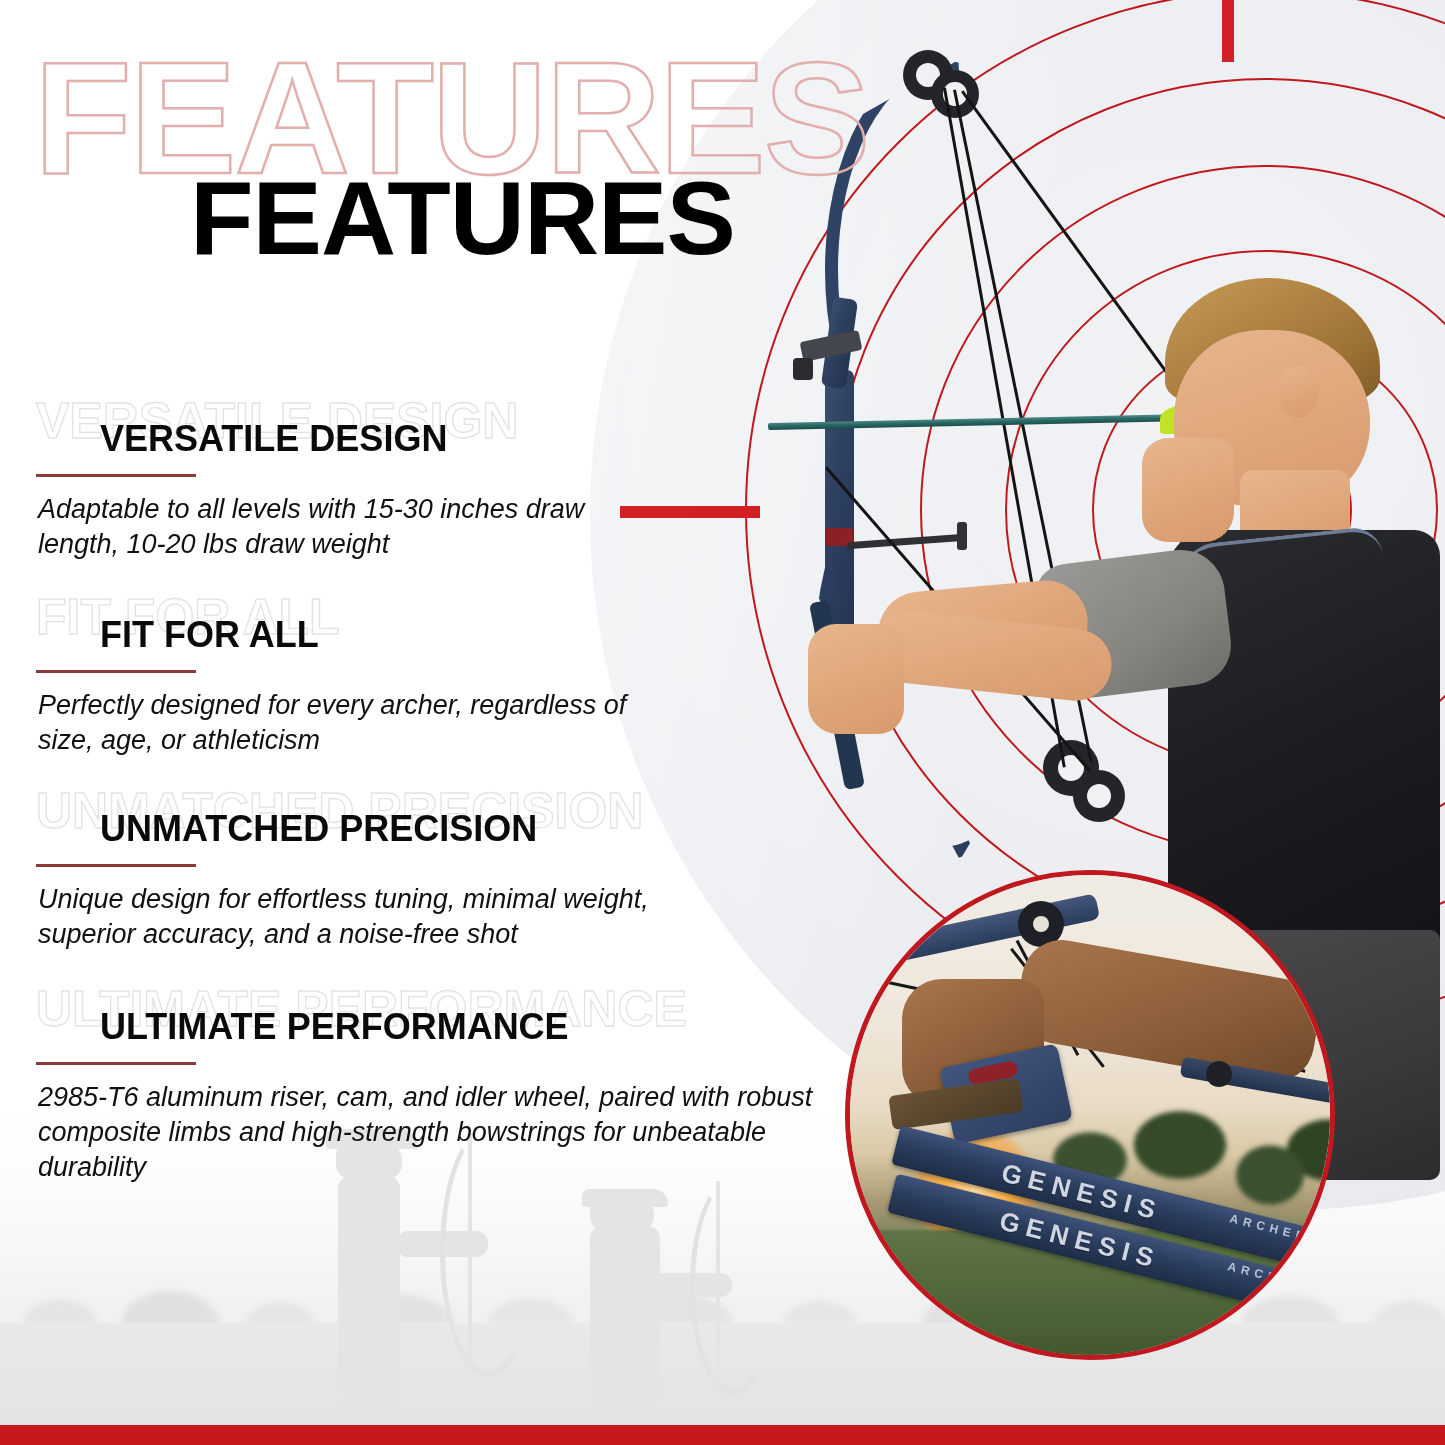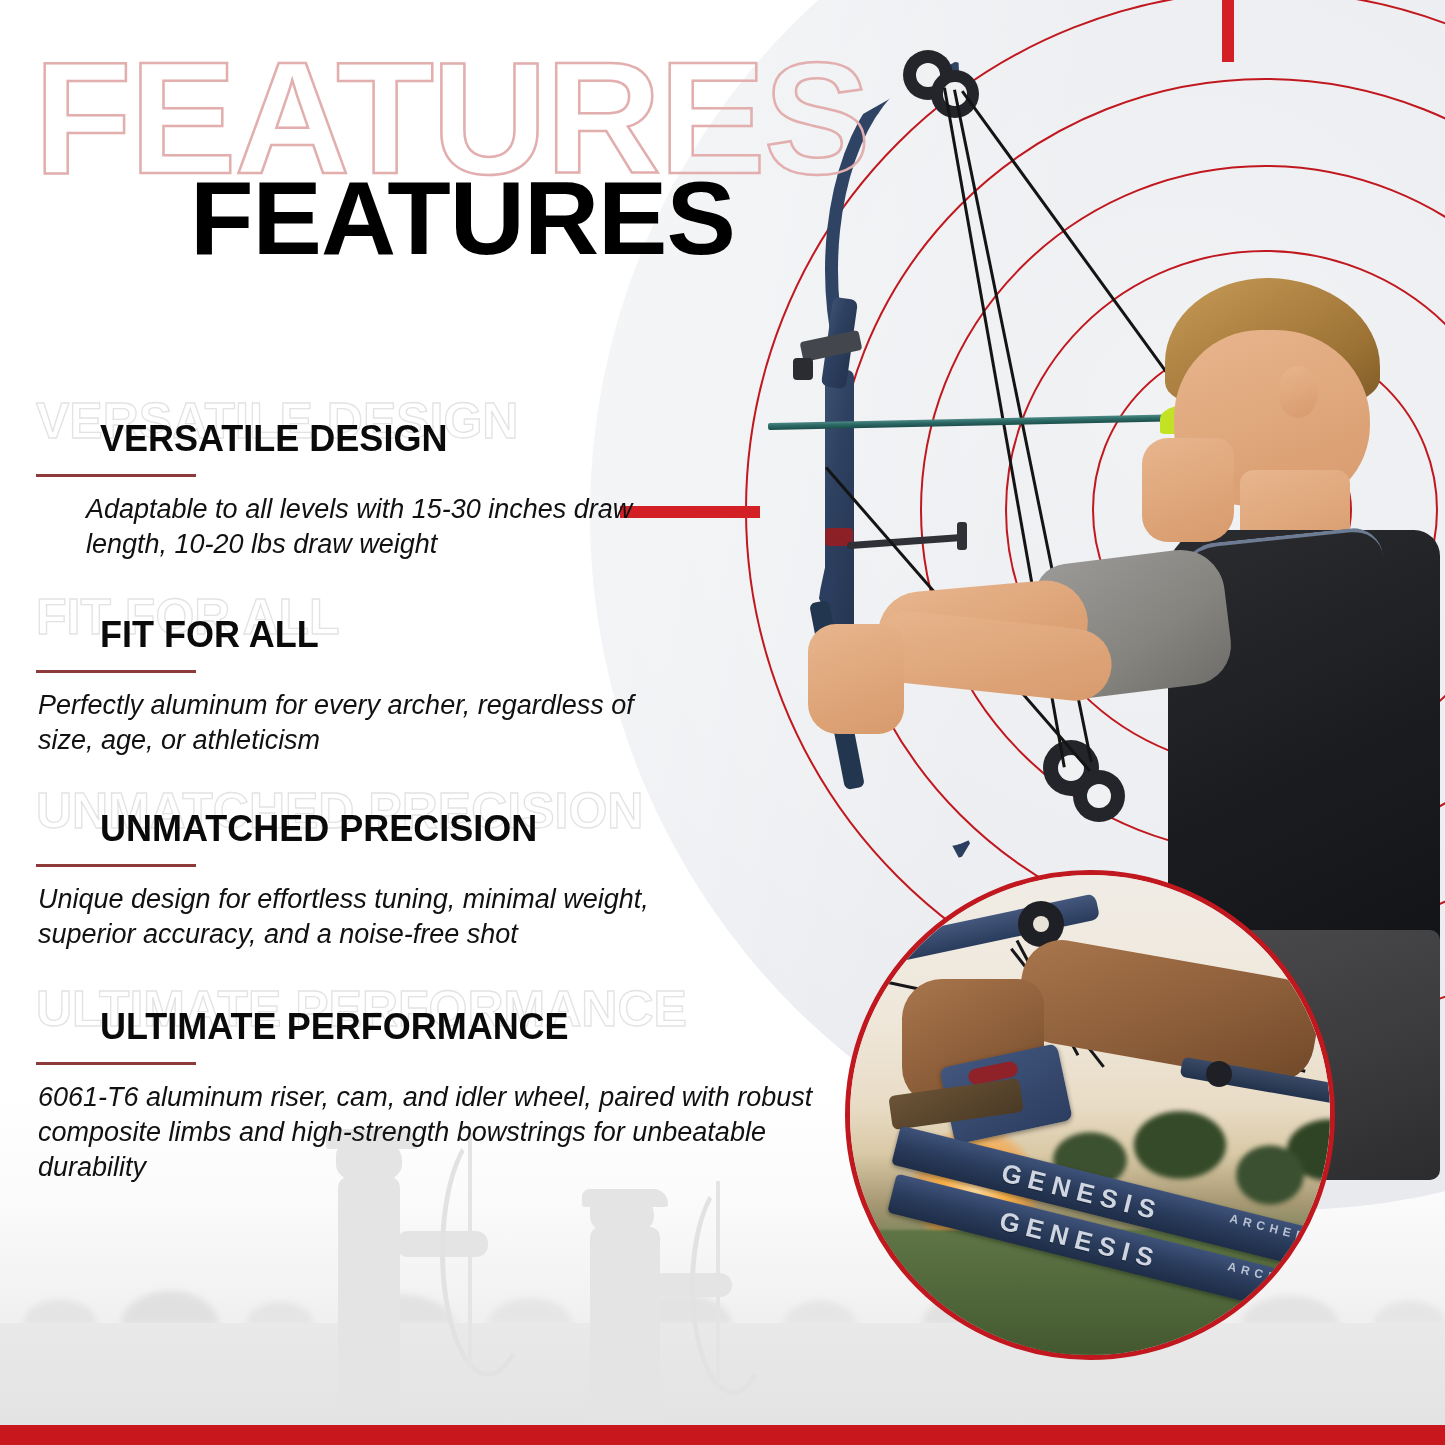--- a/index.html
+++ b/index.html
@@ -306,37 +306,37 @@
 
   <div class="bottom-bar"></div>
 
   <div class="ghost-title">FEATURES</div>
   <div class="main-title">FEATURES</div>
 
   <div class="feature" style="top:396px;">
     <div class="feat-ghost">VERSATILE DESIGN</div>
     <div class="feat-head">VERSATILE DESIGN</div>
     <div class="feat-rule"></div>
-    <div class="feat-body" style="width:570px;margin-left:48px;">Adaptable to all levels with 15-30 inches draw length, 10-20 lbs draw weight</div>
+    <div class="feat-body" style="width:570px;">Adaptable to all levels with 15-30 inches draw length, 10-20 lbs draw weight</div>
   </div>
 
   <div class="feature" style="top:592px;">
     <div class="feat-ghost">FIT FOR ALL</div>
     <div class="feat-head">FIT FOR ALL</div>
     <div class="feat-rule"></div>
-    <div class="feat-body" style="width:640px;">Perfectly aluminum for every archer, regardless of size, age, or athleticism</div>
+    <div class="feat-body" style="width:640px;">Perfectly designed for every archer, regardless of size, age, or athleticism</div>
   </div>
 
   <div class="feature" style="top:786px;">
     <div class="feat-ghost">UNMATCHED PRECISION</div>
     <div class="feat-head">UNMATCHED PRECISION</div>
     <div class="feat-rule"></div>
     <div class="feat-body" style="width:690px;">Unique design for effortless tuning, minimal weight, superior accuracy, and a noise-free shot</div>
   </div>
 
   <div class="feature" style="top:984px;">
     <div class="feat-ghost">ULTIMATE PERFORMANCE</div>
     <div class="feat-head">ULTIMATE PERFORMANCE</div>
     <div class="feat-rule"></div>
-    <div class="feat-body" style="width:780px;">6061-T6 aluminum riser, cam, and idler wheel, paired with robust composite limbs and high-strength bowstrings for unbeatable durability</div>
+    <div class="feat-body" style="width:780px;">2985-T6 aluminum riser, cam, and idler wheel, paired with robust composite limbs and high-strength bowstrings for unbeatable durability</div>
   </div>
 
 </div>
 
 </body></html>

